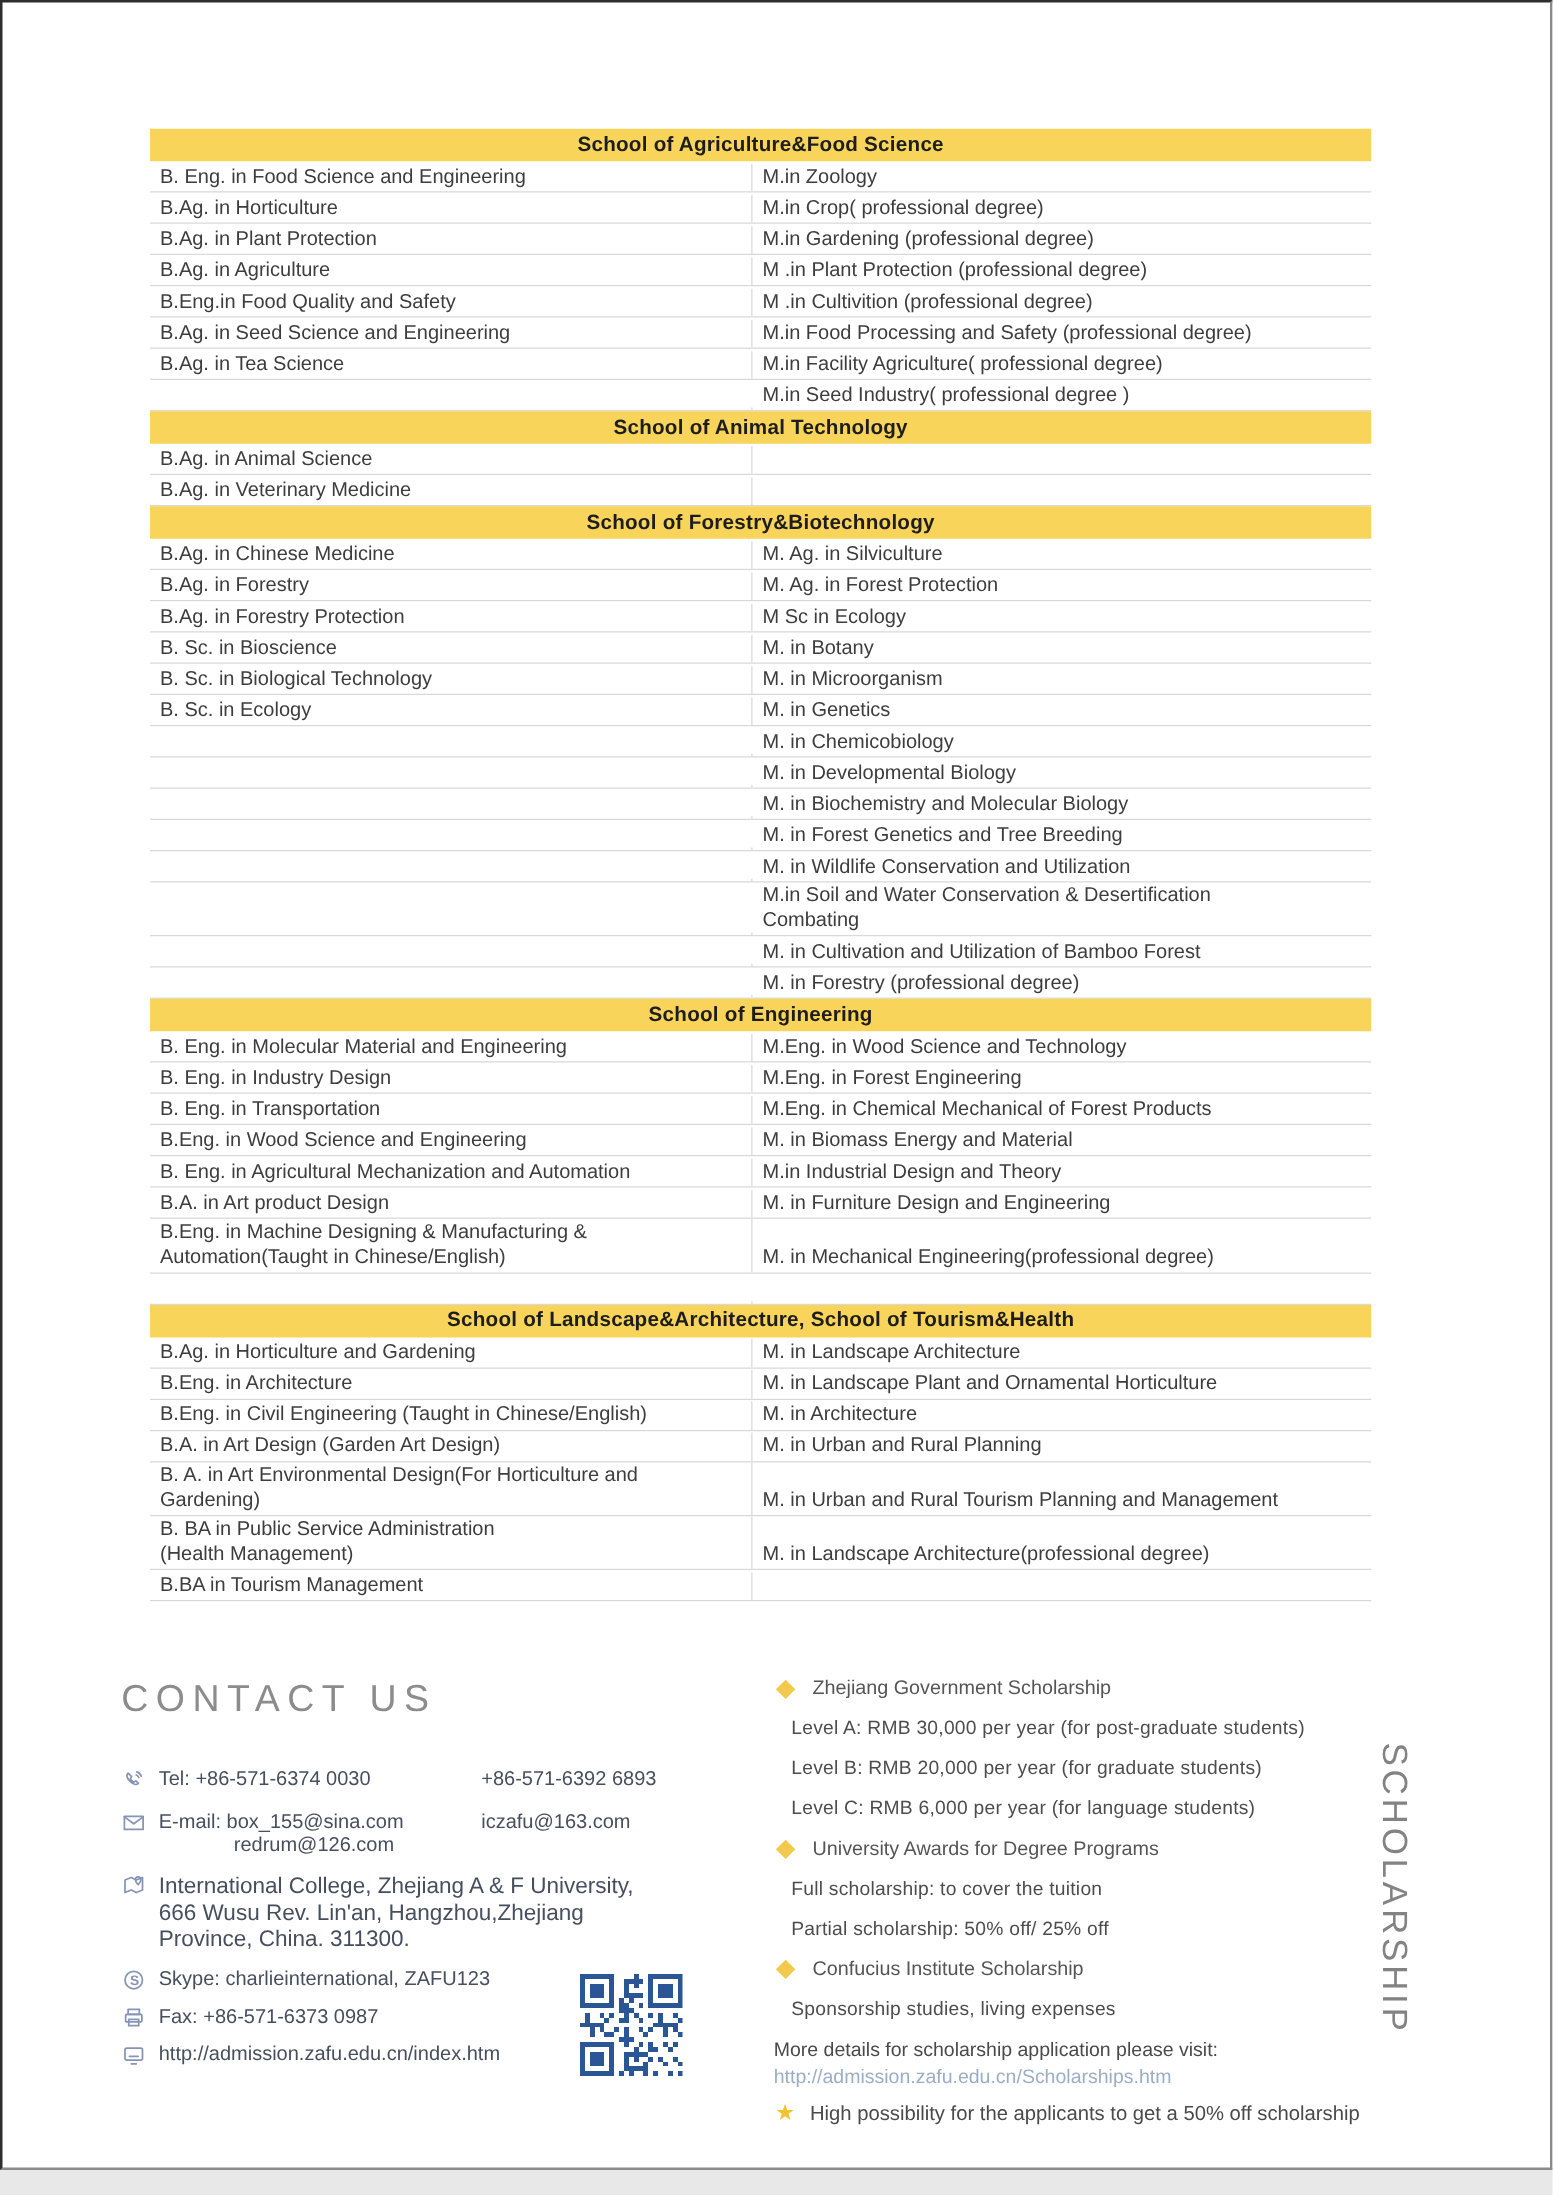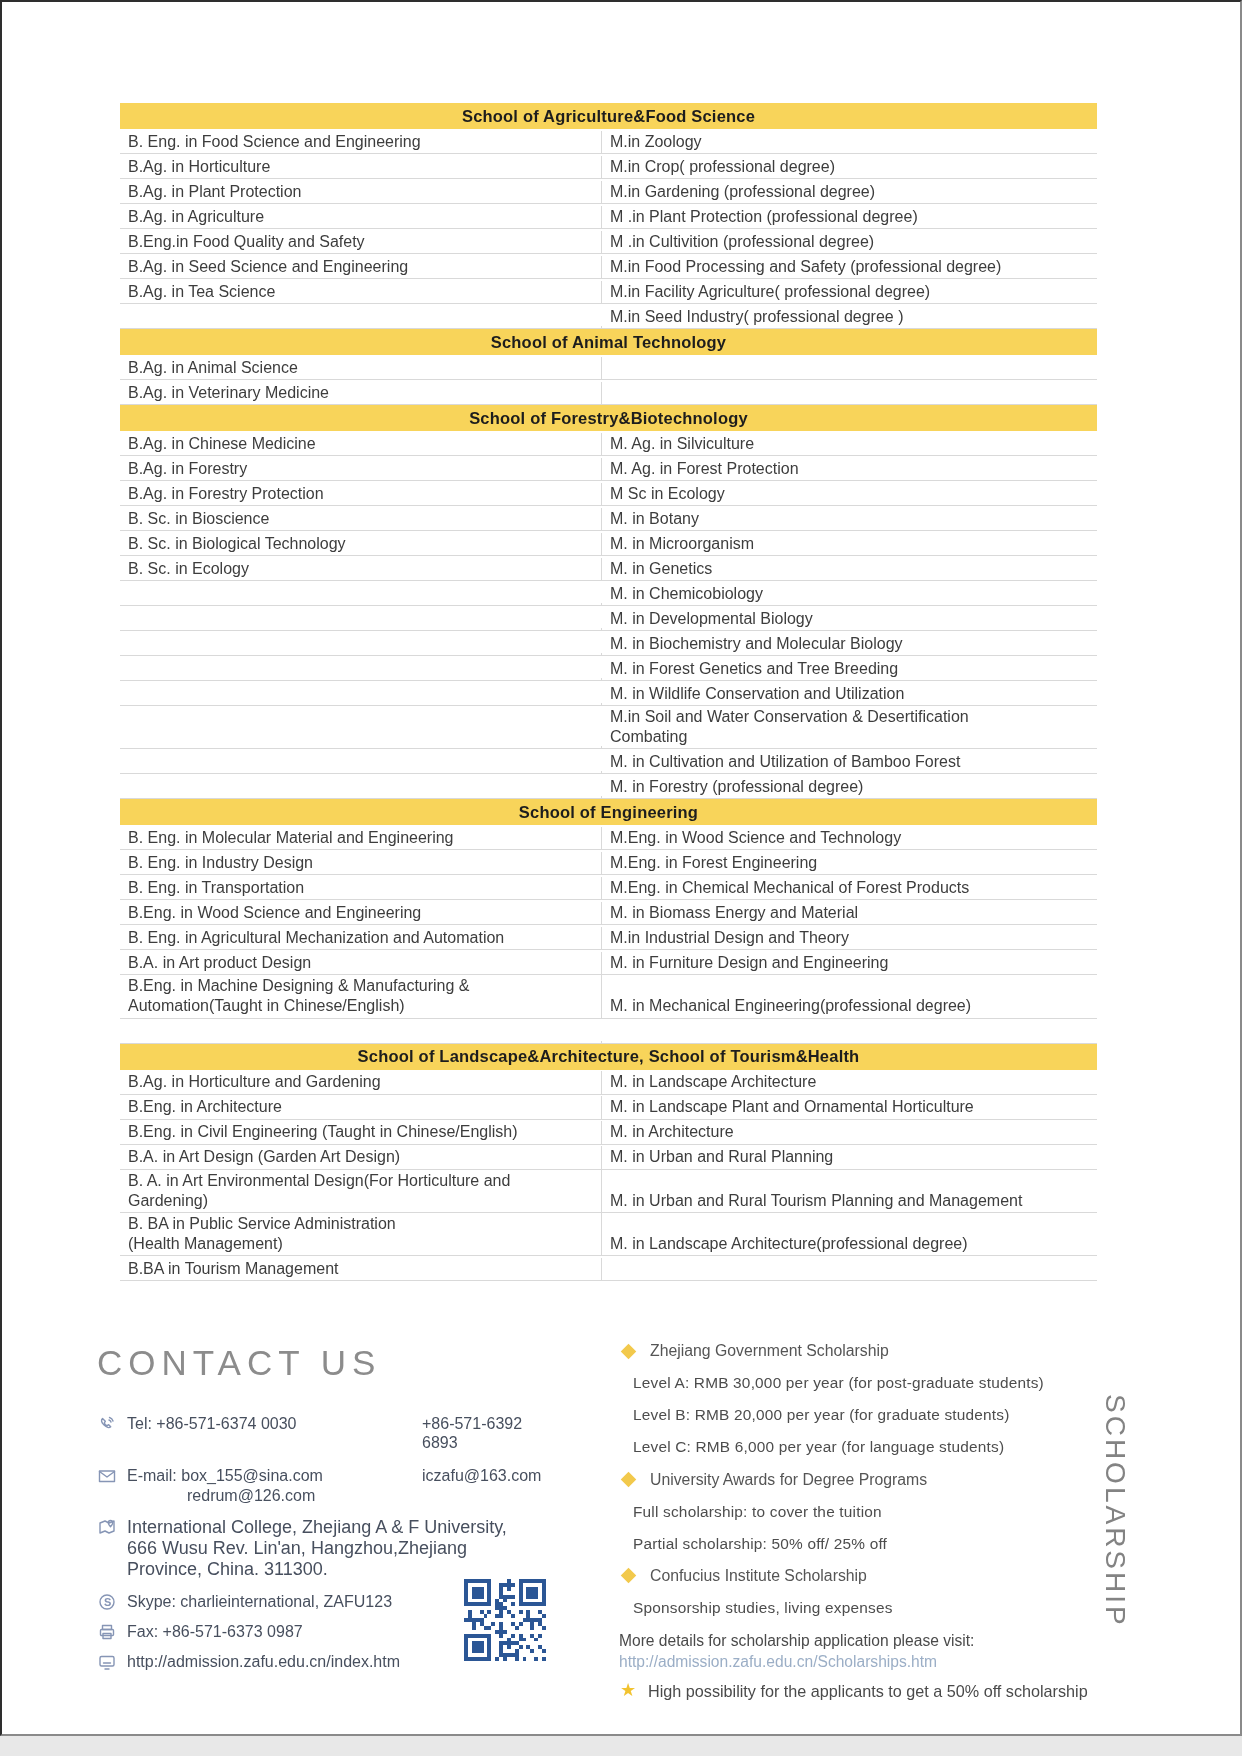--- a/index.html
+++ b/index.html
@@ -34,32 +34,32 @@
     padding:1px 8px;
     font-size:16px;color:#3d3d3d;line-height:1.26;
     white-space:pre-line;
     box-sizing:border-box;
   }
   .cell.left{width:482px;border-right:1px solid #d9d9d9;}
   .cell.right{flex:1;}
   
   .contact-heading{
     position:absolute;left:95px;top:1341px;
-    font-size:35px;font-weight:normal;color:#8c8c8c;
+    font-size:30px;font-weight:normal;color:#8c8c8c;
     letter-spacing:6px;margin:0;
   }
   .contact-rows{
     position:absolute;left:95px;top:1412px;width:452px;
     color:#474F5E;font-size:16px;
   }
   .c-row{display:flex;align-items:flex-start;}
   .c-icon{width:22px;flex:0 0 22px;margin-right:8px;margin-top:0px;}
   .c-icon svg{display:block;}
   .c-text{line-height:1.2;}
-  .two-col{display:flex;width:100%;gap:37px;}
+  .two-col{display:flex;width:100%;}
   .two-col .first{width:258px;flex:0 0 258px;}
   .mail-extra{margin-left:60px;line-height:1.2;}
   .address-text{font-size:18px;line-height:1.18;white-space:pre-line;}
   .mb14{margin-bottom:14px;}
   .mb16{margin-bottom:12px;}
   .mb12{margin-bottom:12px;}
   .mb10{margin-bottom:10px;}
   .qr{position:absolute;left:462px;top:1577px;width:82px;height:82px;}
   
   .scholarship{

